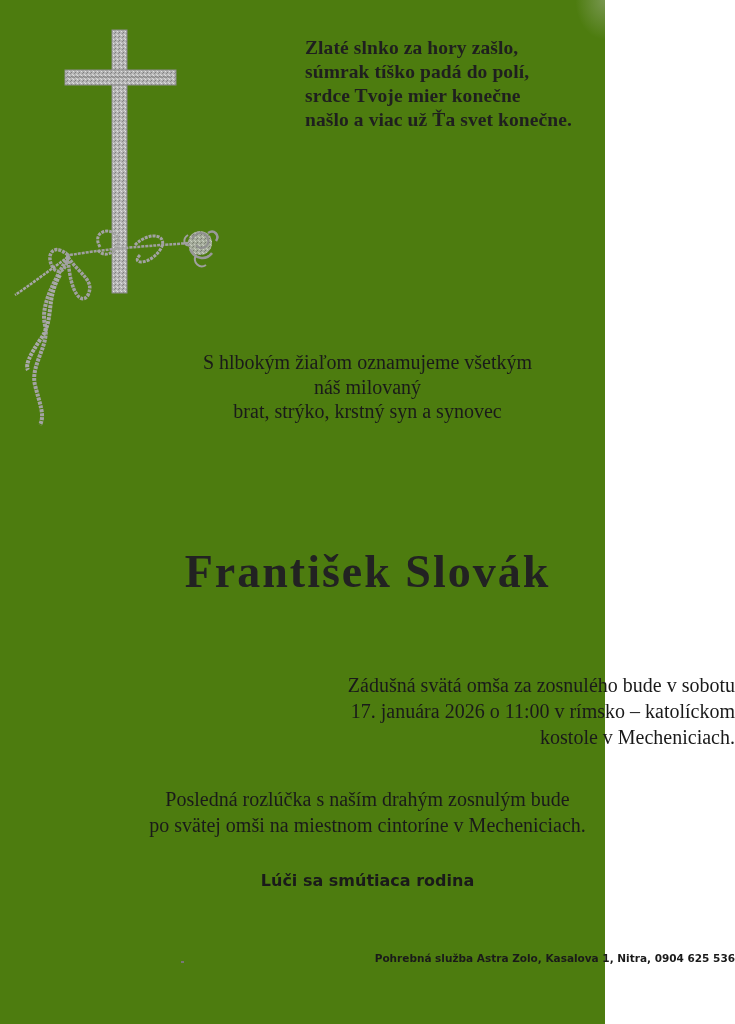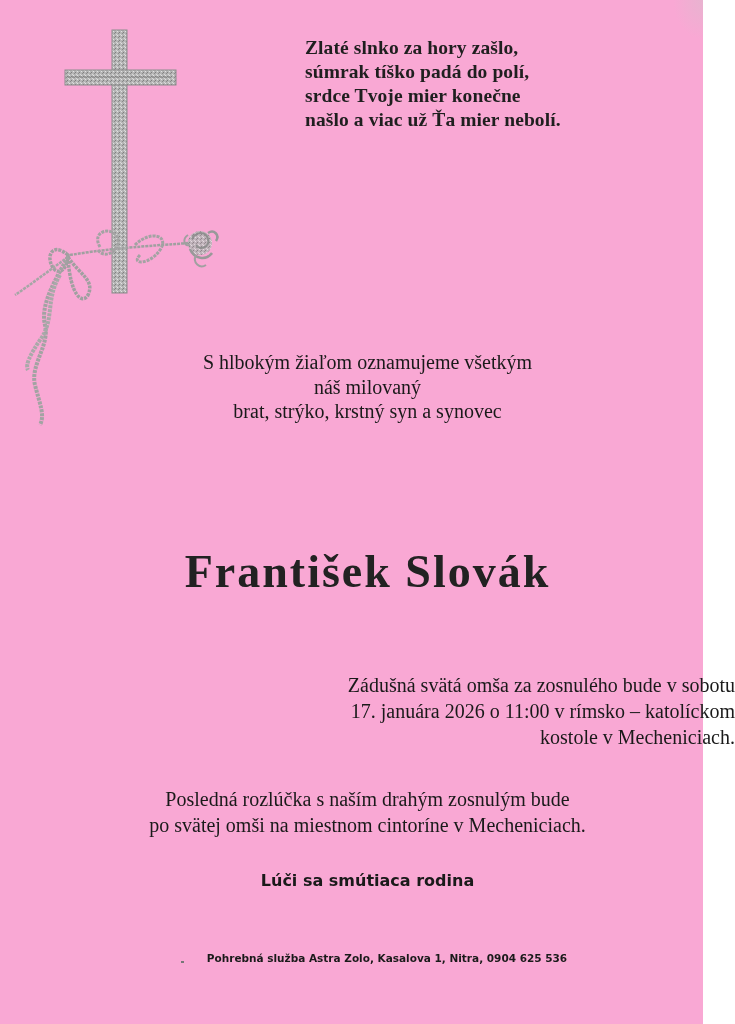--- a/index.html
+++ b/index.html
@@ -10,22 +10,22 @@
     body {
       width: 735px;
       height: 1024px;
       position: relative;
       overflow: hidden;
       color: #1a1a1a;
     }
     .page {
       position: absolute;
       left: 0; top: 0;
-      width: 703px; height: 1024px;
-      background: #f9a8d4;
+      width: 605px; height: 1024px;
+      background: #4d7c0f;
     }
     .corner-smudge {
       position: absolute;
       right: 0; top: 0;
       width: 30px; height: 40px;
       background: radial-gradient(ellipse at top right, rgba(200,200,200,0.35), rgba(255,255,255,0) 70%);
     }
     .cross-art {
       position: absolute;
       left: 10px;
@@ -103,21 +103,21 @@
       font-weight: bold;
       font-size: 16px;
       line-height: 22px;
       color: #1a1a1a;
     }
     .funeral-service {
       position: absolute;
       left: 0;
       width: 735px;
       top: 950px;
-      text-align: center;
+      text-align: right;
       font-family: "DejaVu Sans", sans-serif;
       font-weight: bold;
       font-size: 10.5px;
       line-height: 16px;
       color: #1a1a1a;
       padding-left: 39px;
       box-sizing: border-box;
     }
     .bullet-dot {
       position: absolute;
@@ -170,21 +170,21 @@
       <path d="M 8 -10 C 14 -14, 20 -8, 16 -2" fill="none" stroke="#999" stroke-width="2.5"></path>
       <path d="M -12 -8 C -18 -4, -16 4, -10 2" fill="none" stroke="#a0a0a0" stroke-width="2"></path>
       <path d="M -4 12 C -8 20, 0 26, 6 22" fill="none" stroke="#a0a0a0" stroke-width="2"></path>
     </g>
   </svg>
 
   <div class="poem">
     <div>Zlaté slnko za hory zašlo,</div>
     <div>súmrak tíško padá do polí,</div>
     <div>srdce Tvoje mier konečne</div>
-    <div>našlo a viac už Ťa mier nebolí.</div>
+    <div>našlo a viac už Ťa svet konečne.</div>
   </div>
 
   <div class="announcement">
     <div>S hlbokým žiaľom oznamujeme všetkým</div>
     <div>náš milovaný</div>
     <div>brat, strýko, krstný syn a synovec</div>
   </div>
 
   <div class="deceased-name">František Slovák</div>
 

